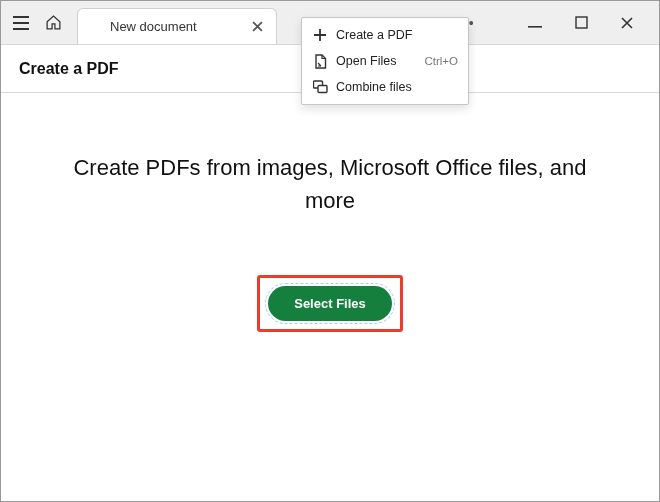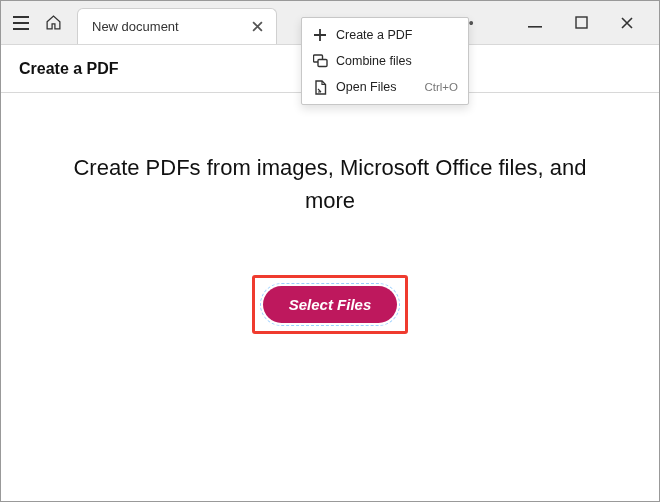--- a/index.html
+++ b/index.html
@@ -33,21 +33,21 @@
   }
   .tab {
     margin-left: 8px;
     height: 36px;
     background: #fff;
     border: 1px solid #d0d0d0;
     border-bottom: none;
     border-radius: 6px 6px 0 0;
     display:flex;
     align-items:center;
-    padding: 0 10px 0 14px;
+    padding: 0 10px 0 32px;
     min-width: 200px;
     position: relative;
     top: 3px;
     font-size: 13px;
     color:#333;
   }
   .tab .close {
     margin-left:auto;
     width:18px; height:18px;
     display:flex; align-items:center; justify-content:center;
@@ -114,31 +114,30 @@
     max-width: 520px;
   }
   .select-wrap {
     margin-top: 58px;
     position:relative;
     padding: 8px;
     border: 3px solid #ef3b2f;
     border-radius: 3px;
   }
   .select-btn {
-    background: #be185d;
+    background: #15803d;
     color:#fff;
     border:none;
     border-radius: 22px;
     padding: 10px 26px;
-    font-size: 15px;
+    font-size: 13px;
     font-weight:700;
     cursor:pointer;
     outline: 1px dashed #9acfff;
     outline-offset: 2px;
-    font-style: italic;
   }
   .annotation-highlight {
     position:absolute;
     border: 2px solid #ef3b2f;
     border-radius:2px;
     pointer-events:none;
   }
   
   .dropdown {
     position:absolute;
@@ -237,36 +236,36 @@
       <span class="icon">
         <svg width="14" height="14" viewBox="0 0 14 14">
             <path d="M7 1 V13 M1 7 H13" stroke="#333" stroke-width="1.8"></path>
           </svg>
       </span>
       <span>Create a PDF</span>
       <span class="shortcut"></span>
     </div>
     <div class="menu-item">
       <span class="icon">
-        <svg width="15" height="14" viewBox="0 0 15 14">
-          <rect x="0.5" y="1" width="9" height="7" rx="1" fill="none" stroke="#333" stroke-width="1.4"></rect>
-          <rect x="5" y="5.5" width="9" height="7" rx="1" fill="#fff" stroke="#333" stroke-width="1.4"></rect>
-        </svg>
-      </span>
-      <span>Combine files</span>
-      <span class="shortcut"></span>
-    </div>
-    <div class="menu-item">
-      <span class="icon">
         <svg width="13" height="15" viewBox="0 0 13 15">
           <path d="M2 1 H8 L11.5 4.5 V14 H2 Z" fill="none" stroke="#333" stroke-width="1.4"></path>
           <path d="M8 1 V4.5 H11.5" fill="none" stroke="#333" stroke-width="1.2"></path>
           <path d="M4 9 L7 12 M4 12 L7 12" stroke="#333" stroke-width="1.2" fill="none"></path>
         </svg>
       </span>
       <span>Open Files</span>
       <span class="shortcut">Ctrl+O</span>
     </div>
+    <div class="menu-item">
+      <span class="icon">
+        <svg width="15" height="14" viewBox="0 0 15 14">
+          <rect x="0.5" y="1" width="9" height="7" rx="1" fill="none" stroke="#333" stroke-width="1.4"></rect>
+          <rect x="5" y="5.5" width="9" height="7" rx="1" fill="#fff" stroke="#333" stroke-width="1.4"></rect>
+        </svg>
+      </span>
+      <span>Combine files</span>
+      <span class="shortcut"></span>
+    </div>
   </div>
 
   <div class="annotation-highlight" style="top:20px; left:326px; width:82px; height:16px;"></div>
 
 </div>
 
 </body></html>

